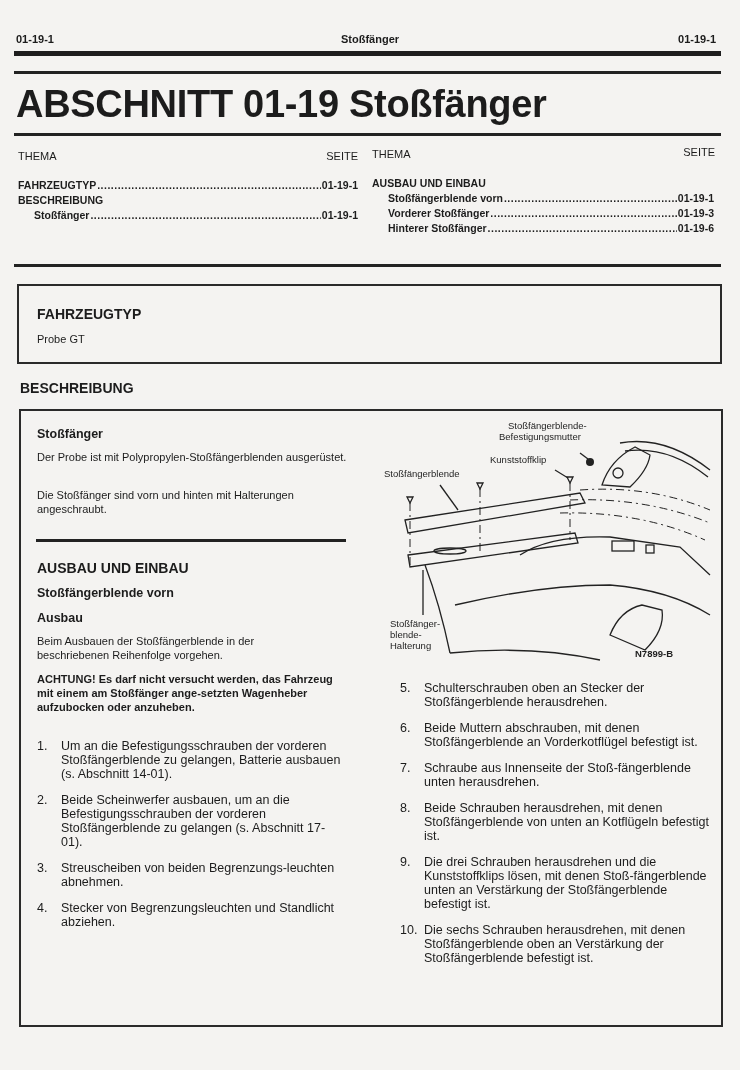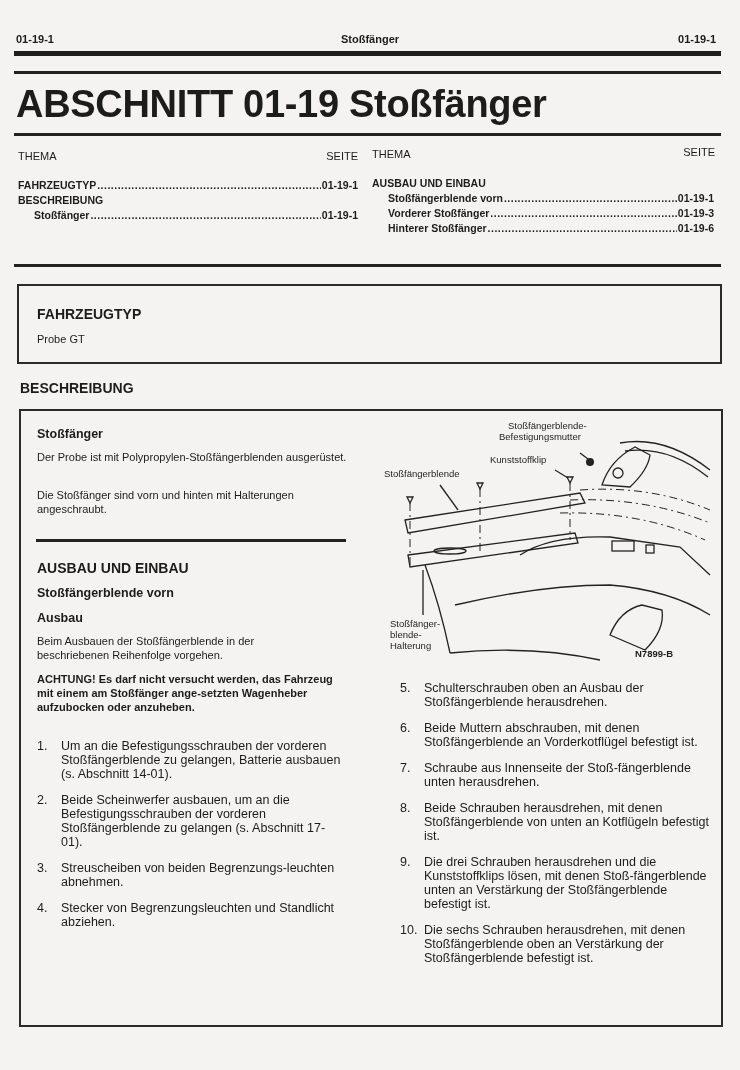--- a/index.html
+++ b/index.html
@@ -184,21 +184,21 @@
   <div class="fig-label" style="left:4px; top:53px;">Stoßfängerblende</div>
   <div class="fig-label" style="left:10px; top:203px;">Stoßfänger-</div>
   <div class="fig-label" style="left:10px; top:214px;">blende-</div>
   <div class="fig-label" style="left:10px; top:225px;">Halterung</div>
   <div class="fig-label" style="left:255px; top:233px; font-weight:bold;">N7899-B</div>
 </div>
 
 <div class="abs steps" style="left:400px; top:681px; width:315px;">
   <div class="step">
       <span class="num">5.</span>
-      <span class="txt">Schulterschrauben oben an Ausbau der Stoßfängerblende herausdrehen.</span>
+      <span class="txt">Schulterschrauben oben an Stecker der Stoßfängerblende herausdrehen.</span>
     </div>
   <div class="step">
       <span class="num">6.</span>
       <span class="txt">Beide Muttern abschrauben, mit denen Stoßfängerblende an Vorderkotflügel befestigt ist.</span>
     </div>
   <div class="step">
       <span class="num">7.</span>
       <span class="txt">Schraube aus Innenseite der Stoß-fängerblende unten herausdrehen.</span>
     </div>
   <div class="step">

